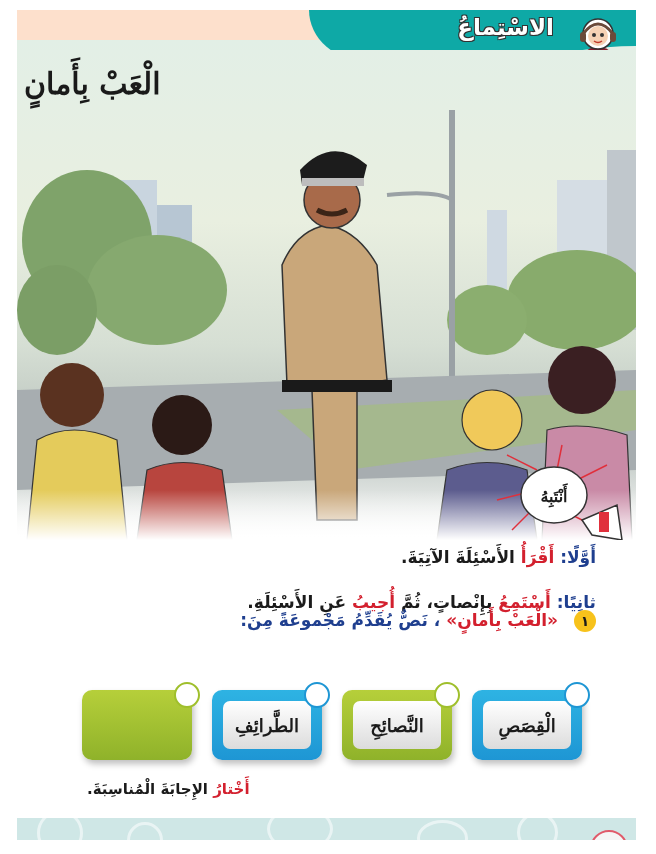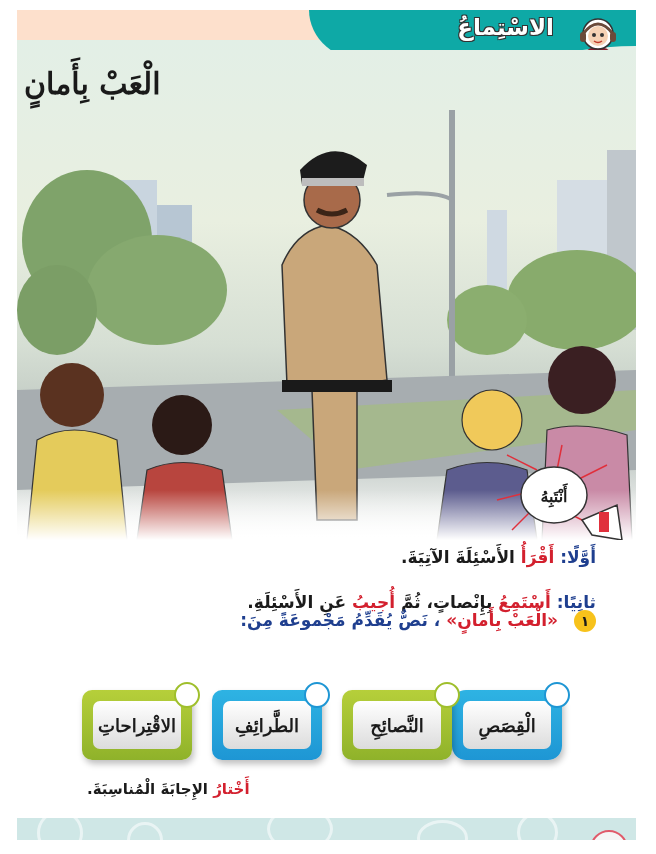--- a/index.html
+++ b/index.html
@@ -144,34 +144,33 @@
     <span>عَنِ الأَسْئِلَةِ.</span>
   </div>
 
   <div class="line blue" style="top:600px;">
     <span class="num-badge">١</span>
     <span class="red">«الْعَبْ بِأَمانٍ»</span>
     <span>، نَصٌّ يُقَدِّمُ مَجْموعَةً مِنَ:</span>
   </div>
 
   <div class="cards" style="left:31px; top:680px;">
-    <div class="card blue-card" style="left:404px;border-radius:14px;">
+    <div class="card blue-card" style="left:424px;">
       <div class="card-inner">الْقِصَصِ</div>
       <div class="card-radio"></div>
     </div>
     <div class="card blue-card" style="left:164px;">
       <div class="card-inner">الطَّرائِفِ</div>
       <div class="card-radio"></div>
     </div>
     <div class="card green-card" style="left:294px;">
       <div class="card-inner">النَّصائِحِ</div>
       <div class="card-radio"></div>
     </div>
     <div class="card green-card" style="left:34px;">
-      <div class="card-inner">الاقْتِراحاتِ</div>
       <div class="card-radio"></div>
     </div>
   </div>
 
   <div class="hint" style="left:70px; top:770px;">
     <span class="red">أَخْتارُ</span>
     <span>الإِجابَةَ الْمُناسِبَةَ.</span>
   </div>
 
   <div class="footer-band" style="top:808px;">

